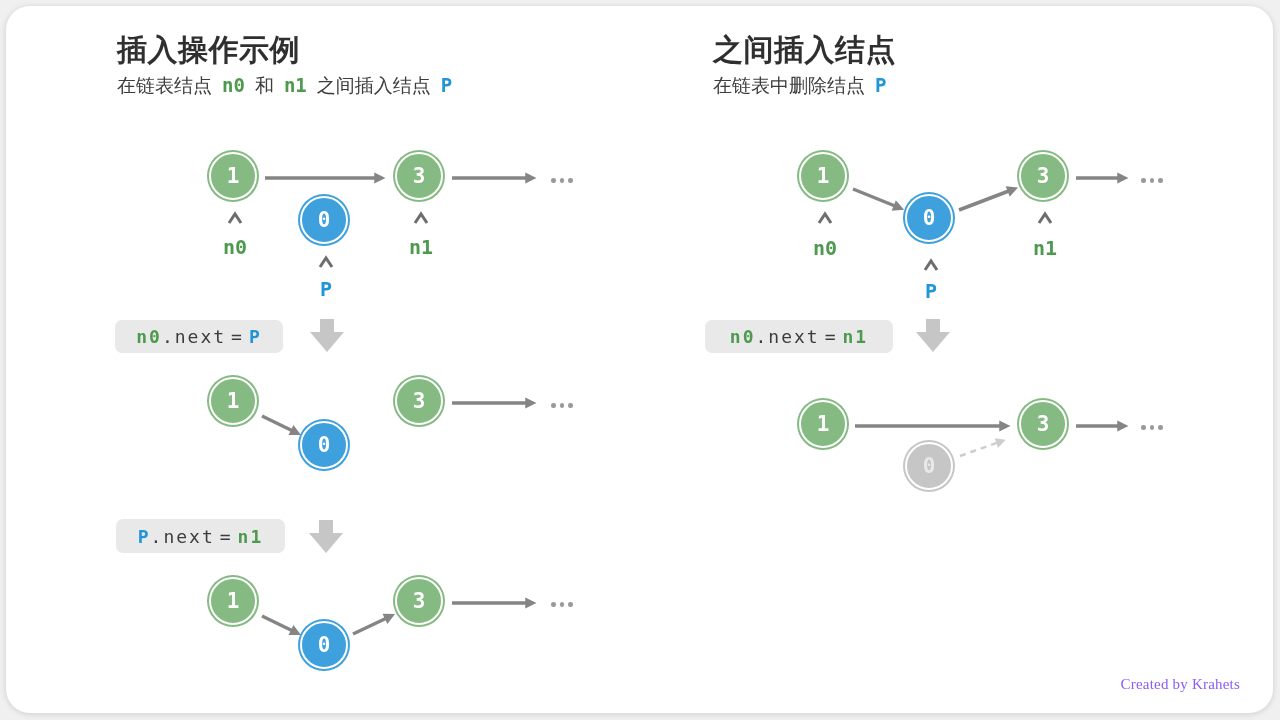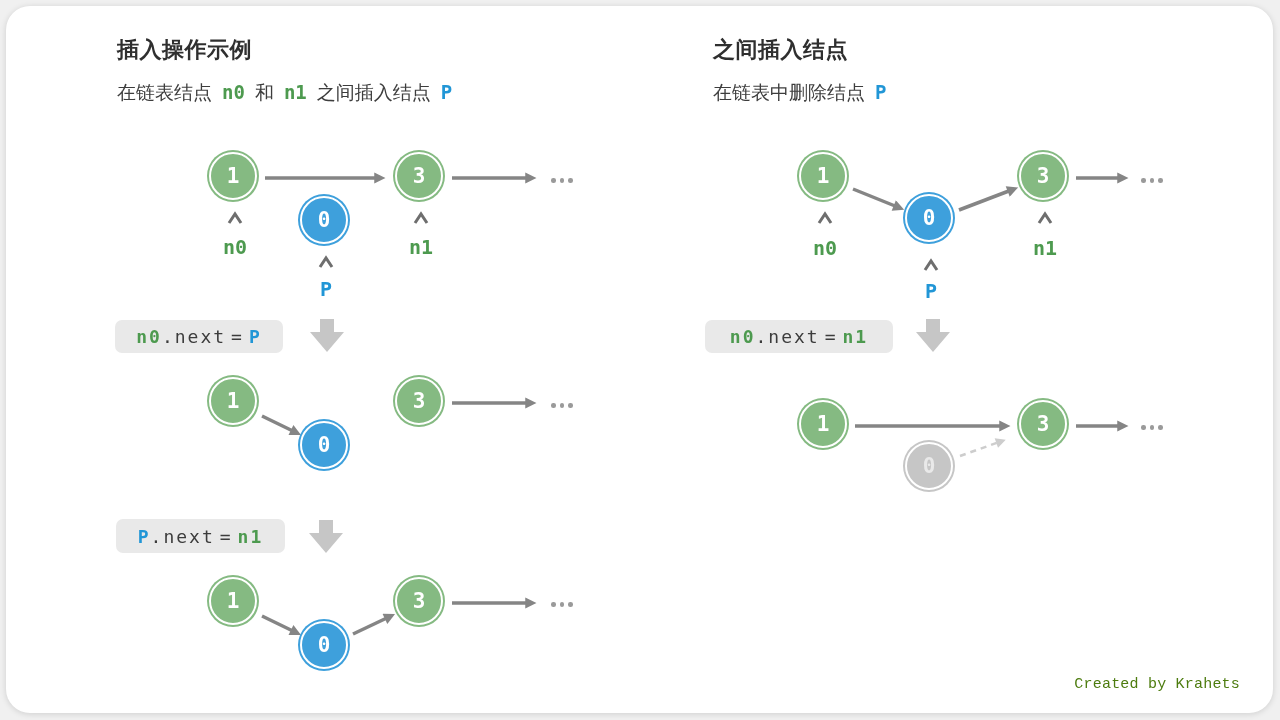--- a/index.html
+++ b/index.html
@@ -6,25 +6,25 @@
   html, body { width: 1280px; height: 720px; background: #f0f0f0; font-family: "Liberation Sans", sans-serif; overflow: hidden; }
   .card {
     position: absolute; left: 6px; top: 6px; right: 7px; bottom: 7px;
     background: #ffffff; border-radius: 24px;
     box-shadow: 0 1px 6px rgba(0,0,0,0.14);
   }
   .overlay { position: absolute; left: 0; top: 0; width: 1280px; height: 720px; pointer-events: none; }
 
   .sec-title {
     position: absolute; top: 37px;
-    font-size: 22px; font-weight: bold; color: #2f2f2f; line-height: 26px;
+    font-size: 30px; font-weight: bold; color: #2f2f2f; line-height: 26px;
     letter-spacing: 0.5px;
   }
   .subtitle {
-    position: absolute; top: 80px;
+    position: absolute; top: 73px;
     font-size: 19px; color: #3d3d3d; line-height: 24px; white-space: nowrap;
   }
   .subtitle .code {
     font-family: "DejaVu Sans Mono", monospace; font-weight: bold; font-size: 19px;
     margin: 0 10px;
   }
   .tok-green { color: #4d9a4f; }
   .tok-blue  { color: #2196d6; }
 
   .node {
@@ -51,21 +51,21 @@
     letter-spacing: 2px; white-space: nowrap;
   }
   .codebox .bold { font-weight: bold; }
   .codebox .eq { margin: 0 5px; }
 
   .dots { position: absolute; display: flex; gap: 4px; align-items: center; }
   .dots i { display: block; width: 4.5px; height: 4.5px; border-radius: 50%; background: #9a9a9a; }
 
   .credit {
     position: absolute; top: 676px; right: 40px;
-    font-family: Liberation Mono, monospace; font-size: 15px; color: #4d7c0f;
+    font-family: Liberation Serif, serif; font-size: 15px; color: #8b5cf6;
     letter-spacing: 0.2px;
   }
 </style>
 </head>
 <body>
 
 <div class="card"></div>
 
 <svg class="overlay" width="1280" height="720" viewBox="0 0 1280 720">
   <defs>

